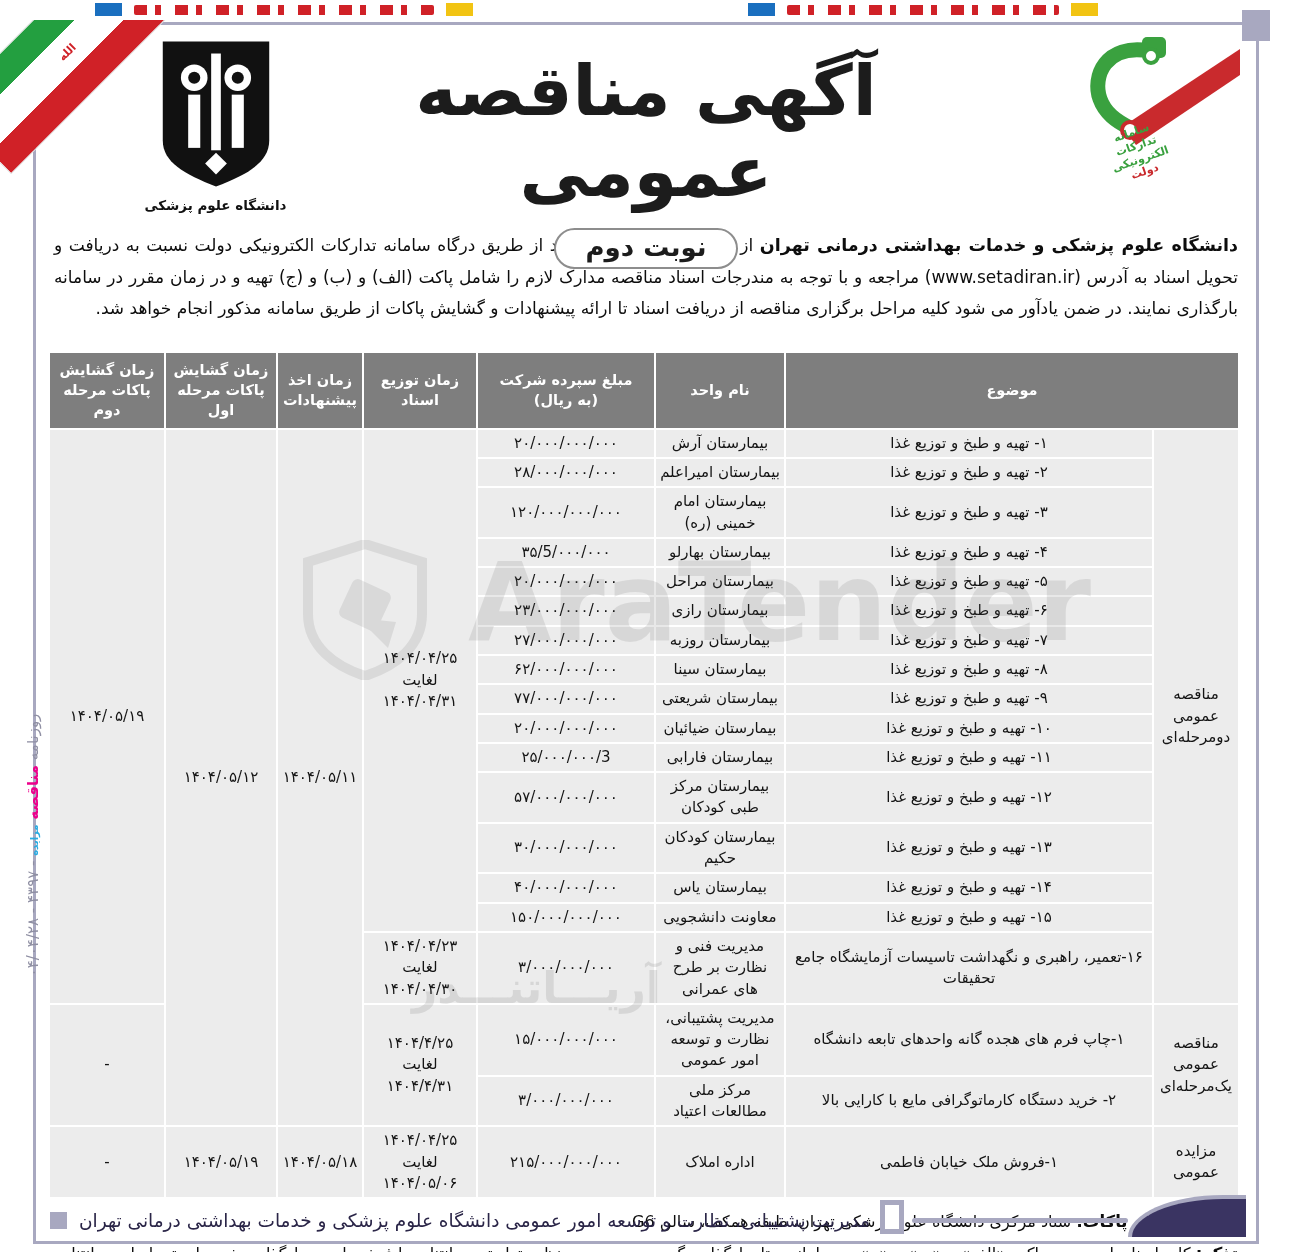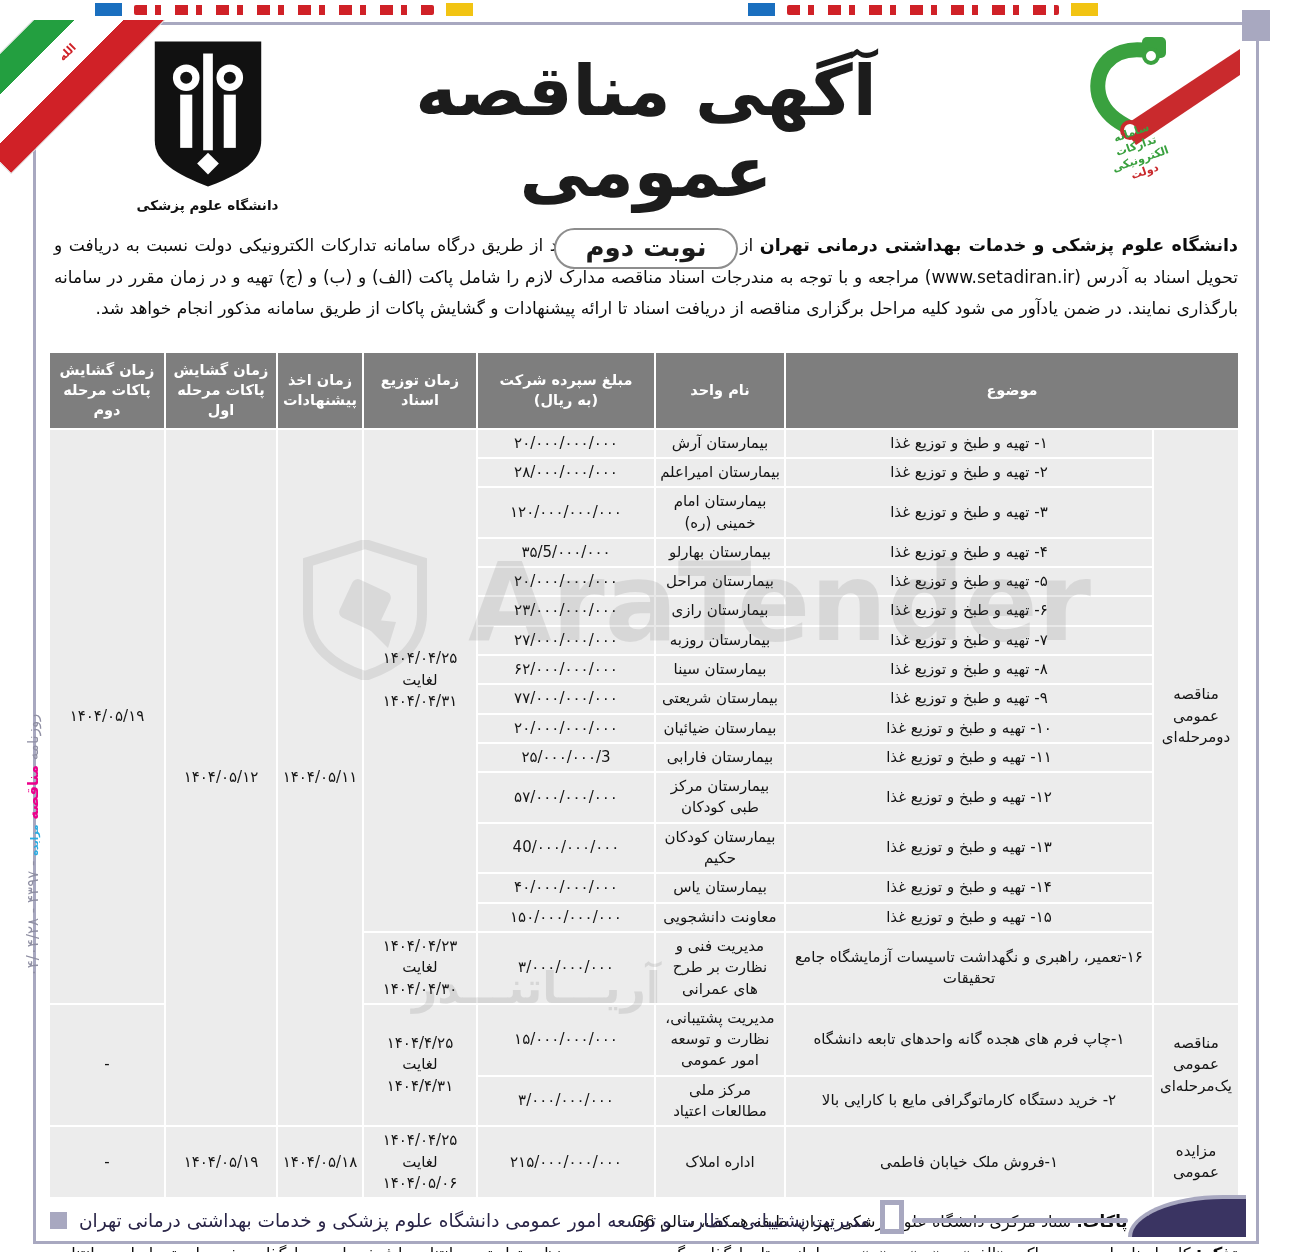--- a/index.html
+++ b/index.html
@@ -29,21 +29,21 @@
   }
   .corner-sq{position:absolute;left:1242px;top:10px;width:28px;height:31px;background:#a8a8c0;z-index:6;}
   
   .hdr{position:relative;height:182px;}
   .flag-band{
     position:absolute;left:-95px;top:-20px;width:250px;height:92px;transform:rotate(-45deg);
     background:linear-gradient(180deg,#239f40 0 31%,#ffffff 31% 69%,#d02127 69% 100%);
     z-index:3;display:flex;align-items:center;justify-content:center;border:1px solid #e2e2e2;
   }
   .flag-emblem{color:#d02127;font-size:11px;font-weight:bold;}
-  .uni-block{position:absolute;left:64px;top:14px;width:215px;text-align:center;z-index:4;}
+  .uni-block{position:absolute;left:72px;top:14px;width:215px;text-align:center;z-index:4;}
   .uni-caption{font-size:13.5px;font-weight:bold;color:#111;line-height:1.55;margin-top:2px;}
   .title-block{position:absolute;left:50%;transform:translateX(-50%);top:26px;width:620px;text-align:center;}
   .big-title{font-size:70px;font-weight:bold;color:#1c1c1c;line-height:1.15;}
   .round-badge{
     display:inline-block;margin-top:16px;border:2.5px solid #8d8d8d;border-radius:22px;
     padding:2px 30px 5px;font-size:26px;font-weight:bold;color:#1c1c1c;background:#fff;
   }
   .setad-block{position:absolute;right:16px;top:4px;width:200px;height:178px;}
   .setad-caption{
     position:absolute;right:72px;top:96px;transform:rotate(-19deg);text-align:center;
@@ -251,21 +251,21 @@
             <td class="c-deposit">۲۵/۰۰۰/۰۰۰/3</td>
           </tr>
           <tr>
             <td class="c-subject">۱۲- تهیه و طبخ و توزیع غذا</td>
             <td class="c-unit">بیمارستان مرکز طبی کودکان</td>
             <td class="c-deposit">۵۷/۰۰۰/۰۰۰/۰۰۰</td>
           </tr>
           <tr>
             <td class="c-subject">۱۳- تهیه و طبخ و توزیع غذا</td>
             <td class="c-unit">بیمارستان کودکان حکیم</td>
-            <td class="c-deposit">40/۰۰۰/۰۰۰/۰۰۰</td>
+            <td class="c-deposit">۳۰/۰۰۰/۰۰۰/۰۰۰</td>
           </tr>
           <tr>
             <td class="c-subject">۱۴- تهیه و طبخ و توزیع غذا</td>
             <td class="c-unit">بیمارستان یاس</td>
             <td class="c-deposit">۴۰/۰۰۰/۰۰۰/۰۰۰</td>
           </tr>
           <tr>
             <td class="c-subject">۱۵- تهیه و طبخ و توزیع غذا</td>
             <td class="c-unit">معاونت دانشجویی</td>
             <td class="c-deposit">۱۵۰/۰۰۰/۰۰۰/۰۰۰</td>

